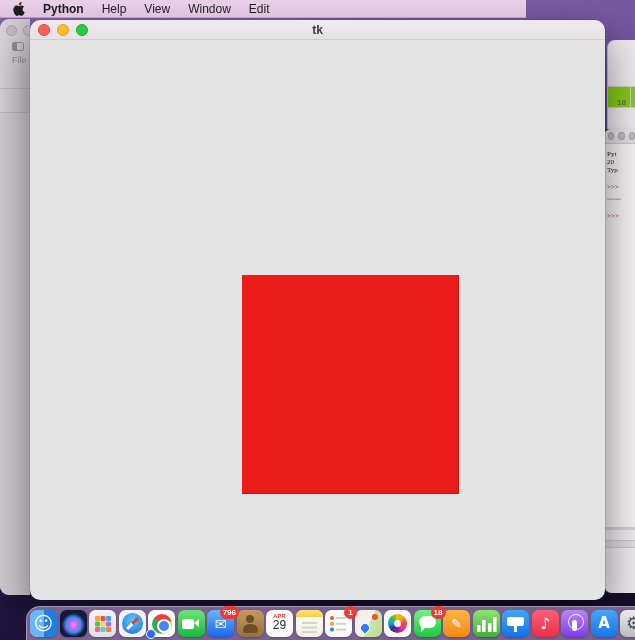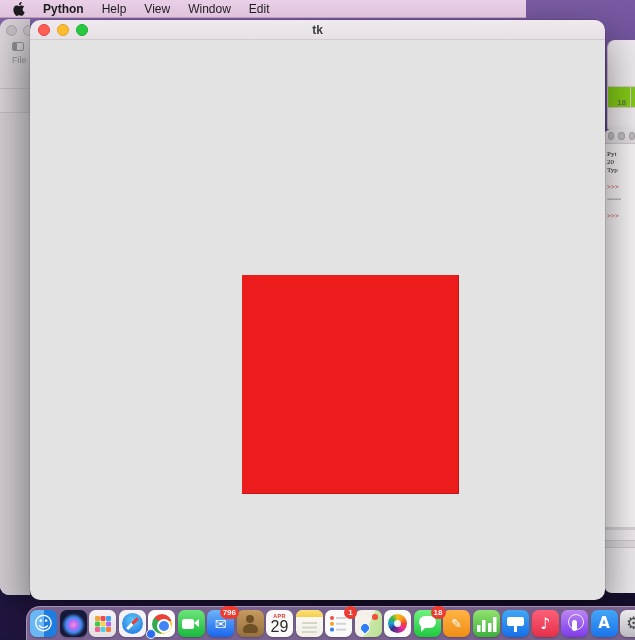--- a/index.html
+++ b/index.html
@@ -77,21 +77,21 @@
     box-shadow:0 1px 2px rgba(0,0,0,.25); }
   .glyph { font-family:"DejaVu Sans", sans-serif; font-size:14px; line-height:1; color:#fff; }
   .badge { position:absolute; top:-4px; right:-5px; min-width:13px; height:13px; padding:0 3px;
     border-radius:7px; background:#ec3b30; color:#fff; font-size:8px; font-weight:bold;
     display:flex; align-items:center; justify-content:center; z-index:2; }
   .overlay-dot { position:absolute; left:-2px; bottom:-2px; width:10px; height:10px; border-radius:50%;
     background:#2a6df0; border:1.5px solid #e8f0fe; z-index:2; }
   .cal-top { position:absolute; top:2.5px; left:0; right:0; text-align:center;
     font-size:5.5px; font-weight:bold; color:#e23b2e; letter-spacing:.3px; }
   .cal-day { position:absolute; top:8px; left:0; right:0; text-align:center;
-    font-size:16px; color:#2c2c2e; }
+    font-size:12px; color:#2c2c2e; }
 
   
   .di-finder .glyph { font-size:19px; }
   .di-safari::before { content:""; position:absolute; left:3px; top:3px; width:21px; height:21px;
     border-radius:50%; background:radial-gradient(circle at 50% 35%,#5ec9f8,#1a6be0); }
   .di-safari::after { content:""; position:absolute; left:12.2px; top:6px; width:2.6px; height:15px;
     background:linear-gradient(#f23b2f 50%,#fff 50%); transform:rotate(45deg); }
   .di-chrome::before { content:""; position:absolute; left:3.5px; top:3.5px; width:20px; height:20px;
     border-radius:50%; background:conic-gradient(from -50deg,#ea4335 0 33%,#fbbc05 33% 66%,#34a853 66% 100%); }
   .di-chrome::after { content:""; position:absolute; left:8.5px; top:8.5px; width:10px; height:10px;

